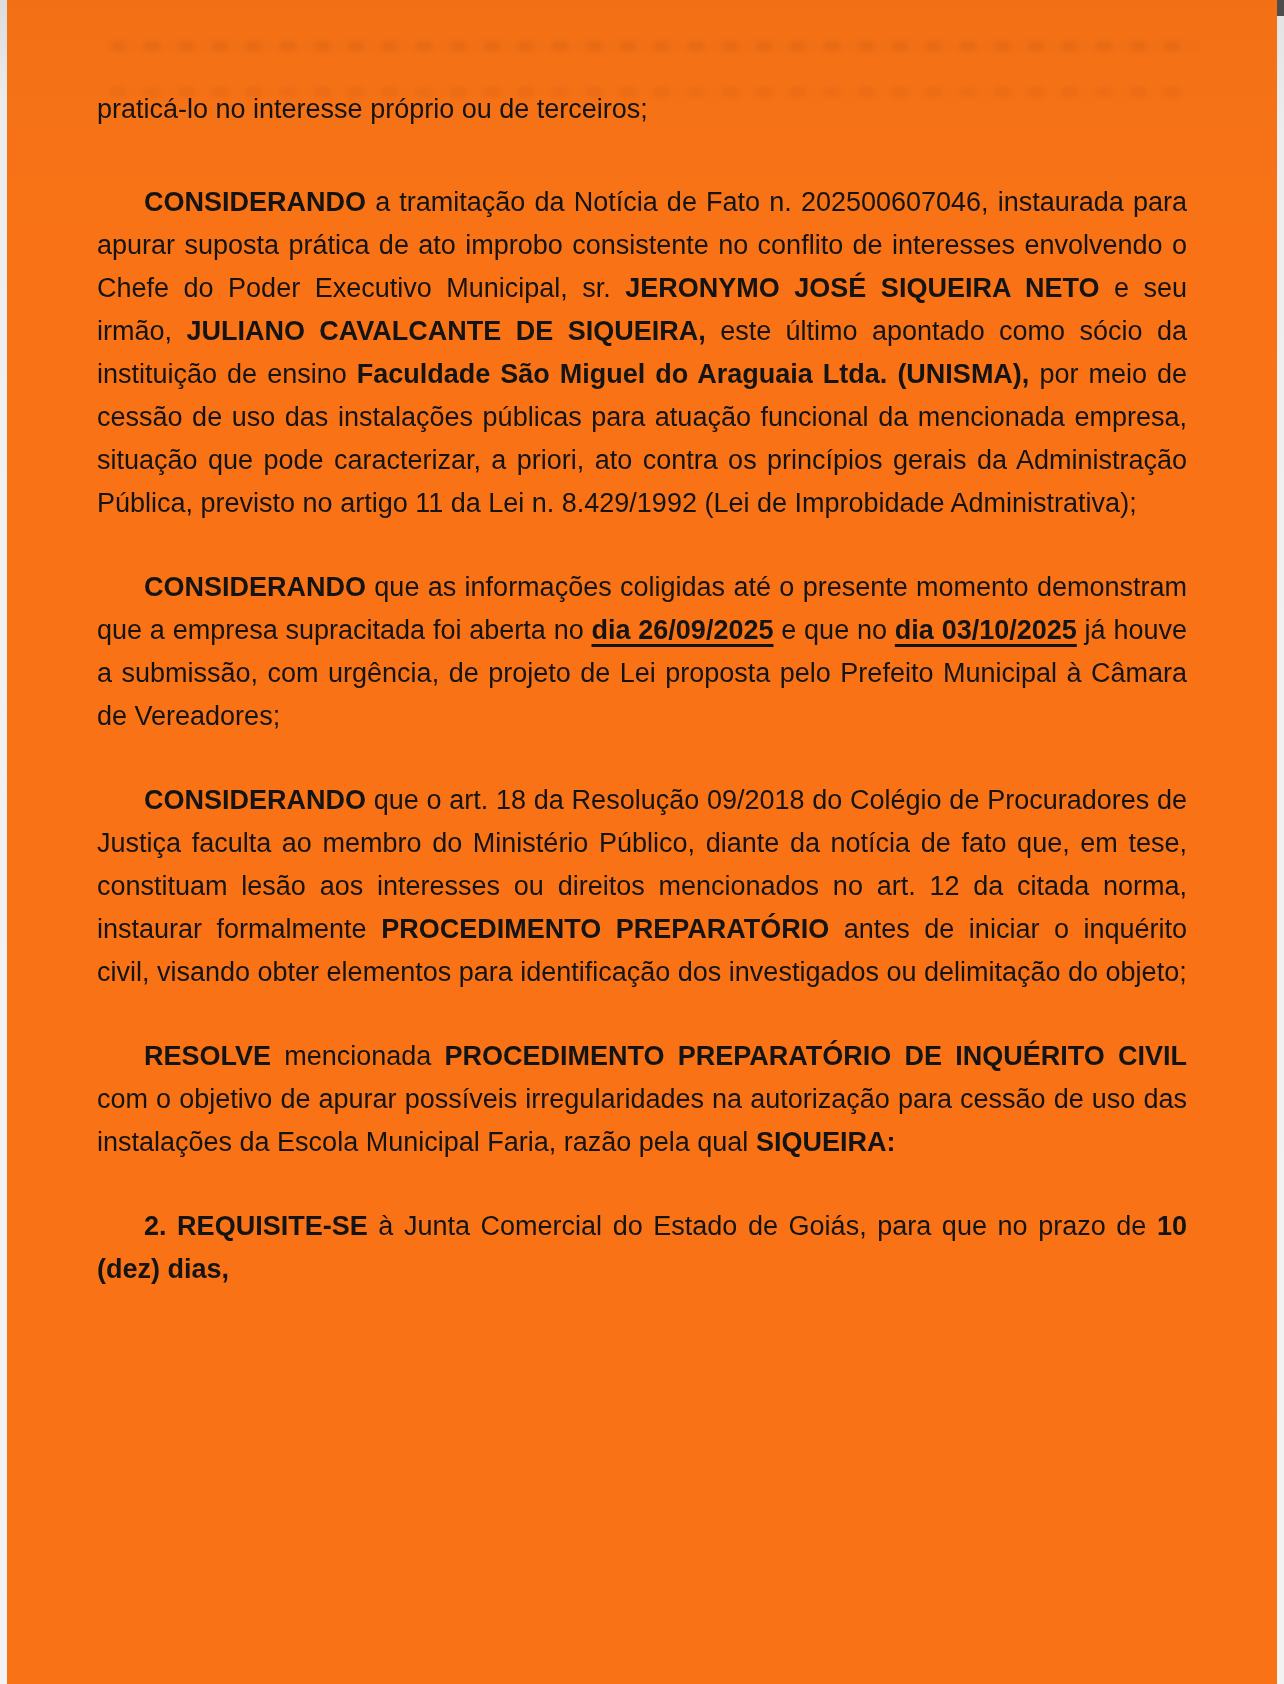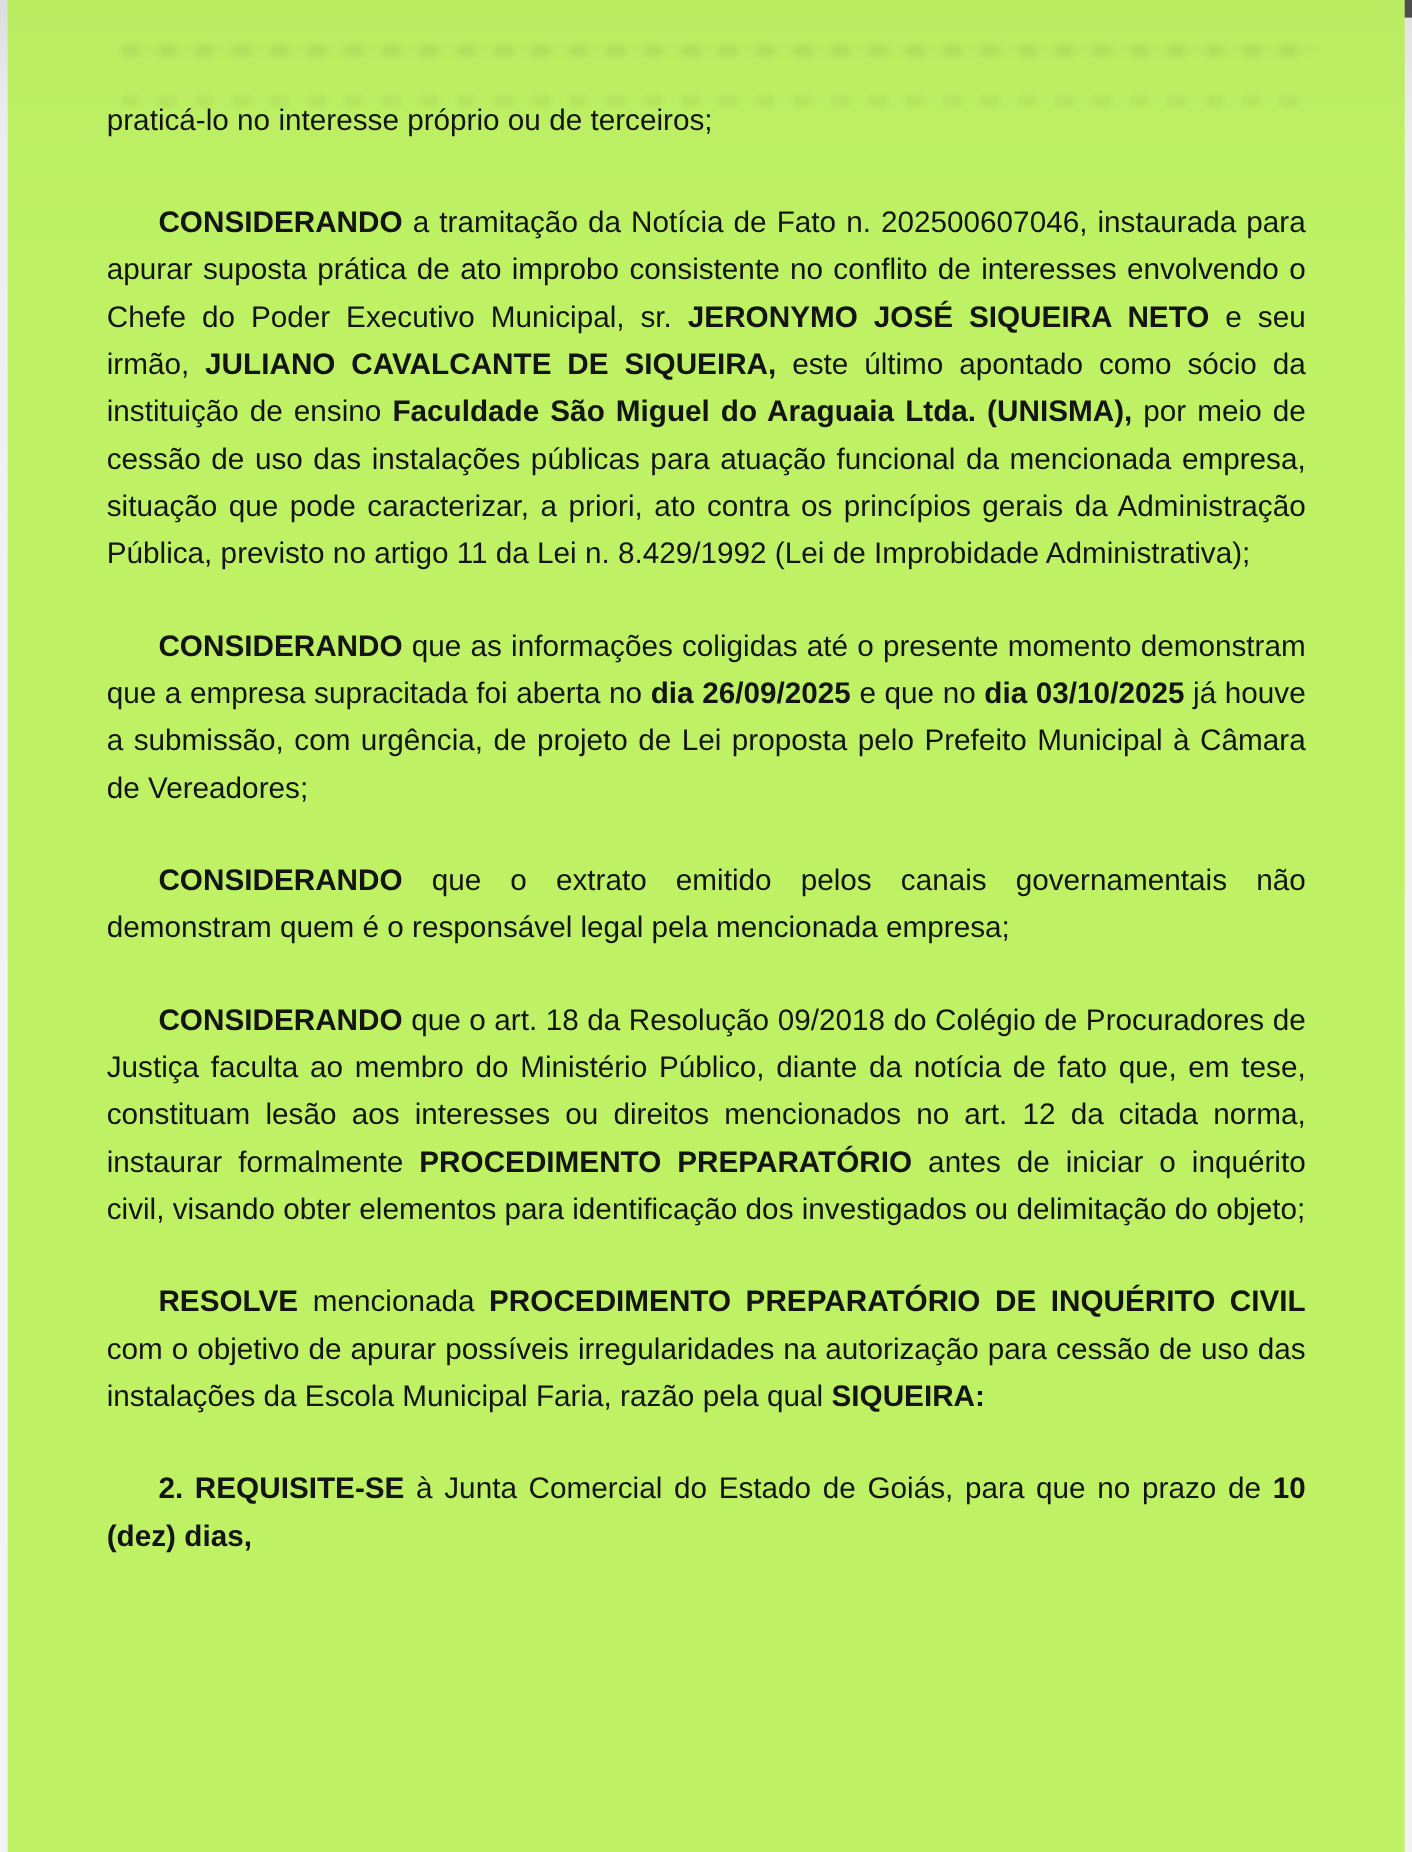--- a/index.html
+++ b/index.html
@@ -6,21 +6,21 @@
   html, body {
     margin: 0;
     padding: 0;
     background: #ffffff;
   }
   .page {
     position: relative;
     width: 1284px;
     height: 1684px;
     margin: 0 auto;
-    background: #bef264;
+    background: #f97316;
     overflow: hidden;
     font-family: "Liberation Sans", "DejaVu Sans", sans-serif;
   }
   
   .top-tint {
     position: absolute;
     left: 0; right: 0; top: 0;
     height: 250px;
     background: linear-gradient(180deg, rgba(0,0,0,0.028) 0%, rgba(0,0,0,0.012) 45%, rgba(0,0,0,0) 100%);
     pointer-events: none;
@@ -72,38 +72,38 @@
     line-height: 43px;
     text-align: justify;
   }
   .doc p {
     margin: 0 0 41px 0;
   }
   .doc p.indent { text-indent: 47px; }
   .doc p.gap-lg { margin-bottom: 50px; }
   .doc span.b { font-weight: bold; }
   .doc span.u {
+    text-decoration: underline;
     text-decoration-thickness: 2.5px;
     text-underline-offset: 5px;
     margin-top: 13px;
   }
 </style>
 </head>
 <body>
 
 <div class="page">
   <div class="top-tint"></div>
   <div class="ghost-band one"></div>
   <div class="ghost-band two"></div>
   <div class="edge-left"></div>
   <div class="edge-right"></div>
   <div class="corner-mark"></div>
 
   <main class="doc">
       <p class="gap-lg"><span>praticá-lo no interesse próprio ou de terceiros;</span></p>
       <p class="indent"><span class="b">CONSIDERANDO</span><span> a tramitação da Notícia de Fato n. 202500607046, instaurada para apurar suposta prática de ato improbo consistente no conflito de interesses envolvendo o Chefe do Poder Executivo Municipal, sr. </span><span class="b">JERONYMO JOSÉ SIQUEIRA NETO</span><span> e seu irmão, </span><span class="b">JULIANO CAVALCANTE DE SIQUEIRA,</span><span> este último apontado como sócio da instituição de ensino </span><span class="b">Faculdade São Miguel do Araguaia Ltda. (UNISMA),</span><span> por meio de cessão de uso das instalações públicas para atuação funcional da mencionada empresa, situação que pode caracterizar, a priori, ato contra os princípios gerais da Administração Pública, previsto no artigo 11 da Lei n.  8.429/1992 (Lei de Improbidade Administrativa);</span></p>
       <p class="indent"><span class="b">CONSIDERANDO</span><span> que as informações coligidas até o presente momento demonstram que a empresa supracitada foi aberta no </span><span class="b u">dia 26/09/2025</span><span> e que no </span><span class="b u">dia 03/10/2025</span><span> já houve a submissão, com urgência, de projeto de Lei proposta pelo Prefeito Municipal à Câmara de Vereadores;</span></p>
-      <p class="indent"><span class="b">CONSIDERANDO</span><span> que o extrato emitido pelos canais governamentais não demonstram quem é o responsável legal pela mencionada empresa;</span></p>
       <p class="indent"><span class="b">CONSIDERANDO</span><span> que o art. 18 da Resolução 09/2018 do Colégio de Procuradores de Justiça faculta ao membro do Ministério Público, diante da notícia de fato que, em tese, constituam lesão aos interesses ou direitos mencionados no art. 12 da citada norma, instaurar formalmente </span><span class="b">PROCEDIMENTO PREPARATÓRIO</span><span> antes de iniciar o inquérito civil, visando obter elementos para identificação dos investigados ou delimitação do objeto;</span></p>
       <p class="indent"><span class="b">RESOLVE</span><span> mencionada </span><span class="b">PROCEDIMENTO PREPARATÓRIO DE INQUÉRITO CIVIL</span><span> com o objetivo de apurar possíveis irregularidades na autorização para cessão de uso das instalações da Escola Municipal Faria, razão pela qual  </span><span class="b">SIQUEIRA:</span></p>
       <p class="indent"><span class="b">2. REQUISITE-SE</span><span> à Junta Comercial do Estado de Goiás, para que no prazo de </span><span class="b">10 (dez) dias,</span></p>
     </main>
 </div>
 
 </body></html>

